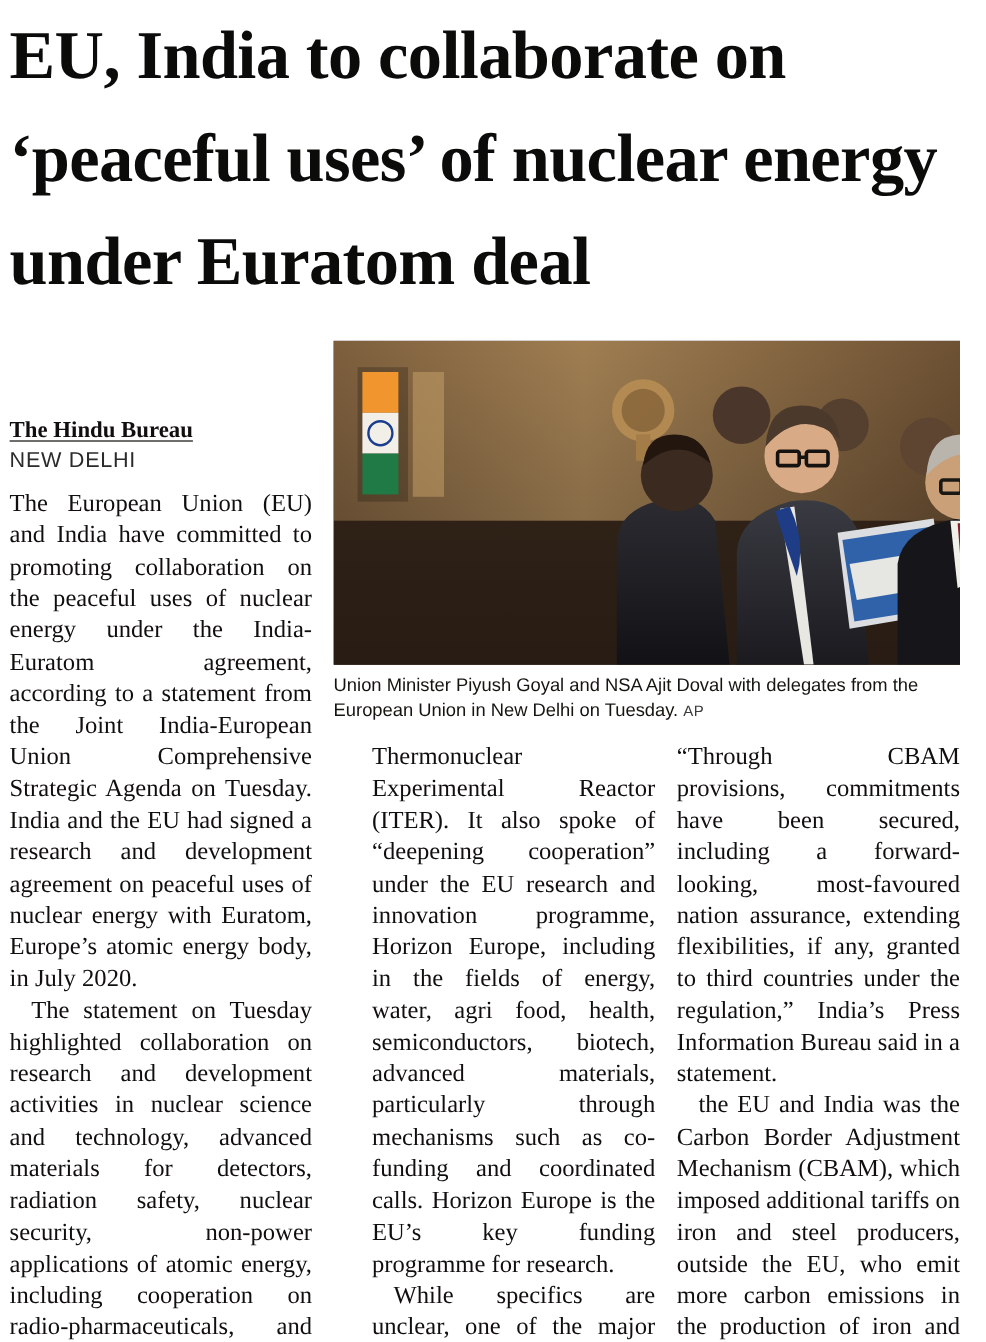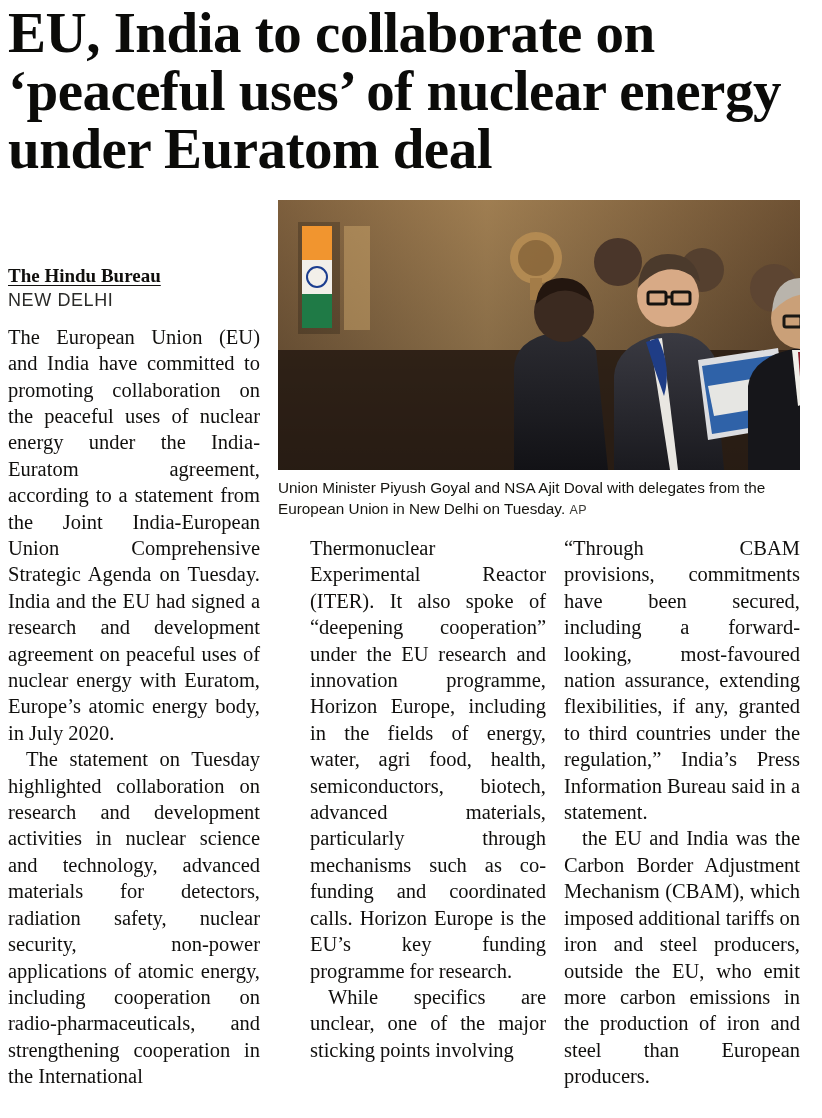--- a/index.html
+++ b/index.html
@@ -19,21 +19,21 @@
     width: 822px;
     height: 1118px;
     box-sizing: border-box;
     padding: 0 8px;
   }
   
   .headline {
     font-family: "Liberation Serif", serif;
     font-weight: bold;
     font-size: 57px;
-    line-height: 58px;
+    line-height: 86px;
     letter-spacing: -0.5px;
     margin: 0;
     padding: 4px 0 0 0;
     color: #0b0b09;
     width: 812px;
   }
   
   .content {
     display: flex;
     gap: 18px;

